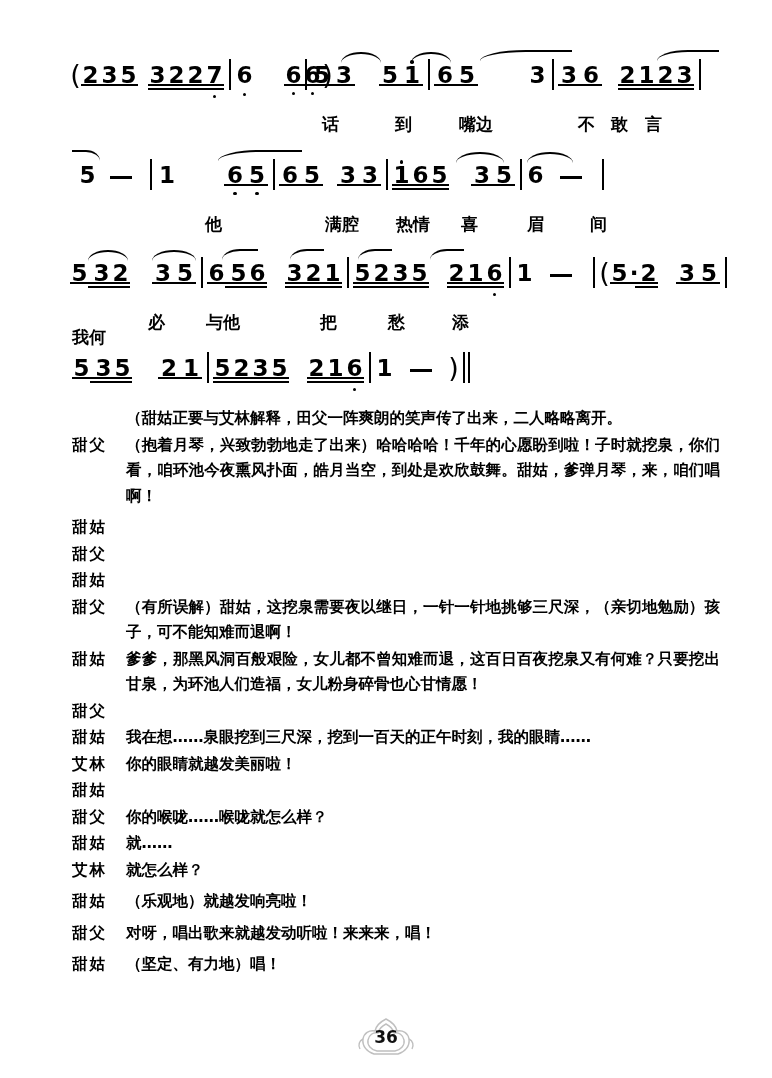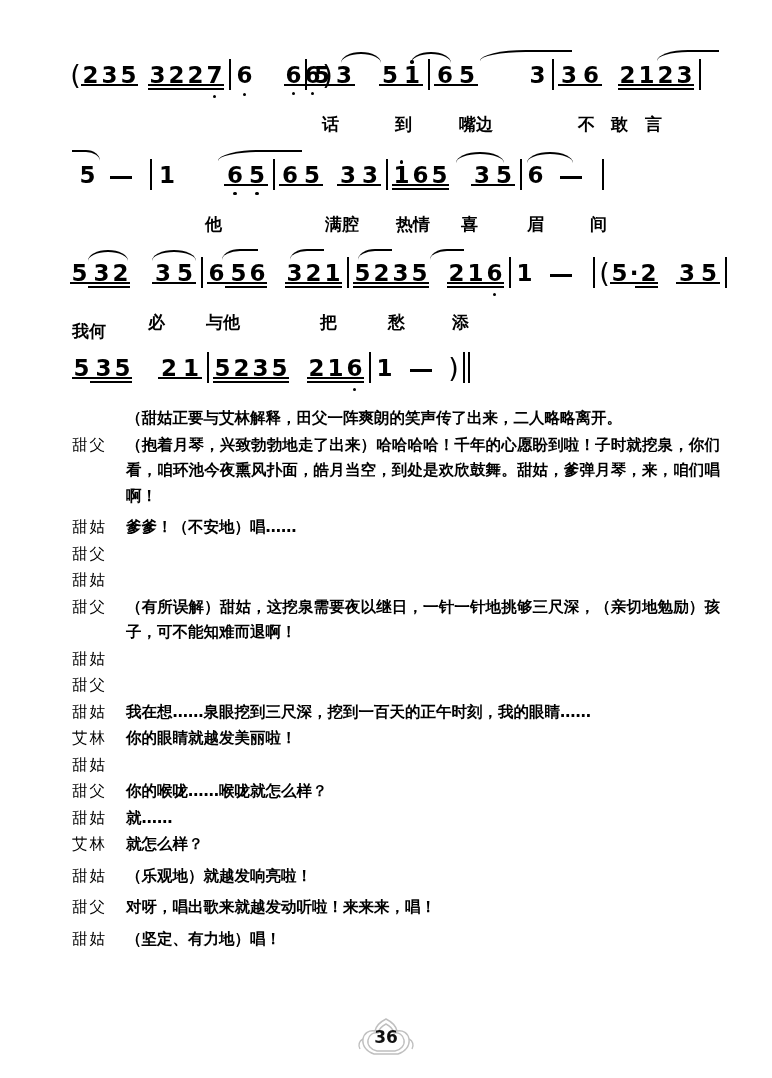--- a/index.html
+++ b/index.html
@@ -214,21 +214,21 @@
   }
   .dline {
     display: flex;
     align-items: flex-start;
     padding: 0 52px 0 72px;
     margin-bottom: 1px;
   }
   .spk {
     flex: 0 0 54px;
     font-size: 15.5px;
-    font-weight: 400;
+    font-weight: 700;
     line-height: 25.5px;
     letter-spacing: 2px;
     white-space: nowrap;
   }
   .txt {
     flex: 1 1 auto;
     font-size: 15.5px;
     font-weight: 700;
     line-height: 25.5px;
     text-align: justify;
@@ -418,21 +418,21 @@
       </div>
     </div>
 
     <div class="slur" style="left:88px; top:50px; width:40px;"></div>
     <div class="slur" style="left:152px; top:50px; width:44px;"></div>
     <div class="slur half-left" style="left:222px; top:49px; width:36px;"></div>
     <div class="slur half-left" style="left:290px; top:49px; width:34px;"></div>
     <div class="slur half-left" style="left:358px; top:49px; width:34px;"></div>
     <div class="slur half-left" style="left:430px; top:49px; width:34px;"></div>
 
-    <span class="lyr" style="left:72px; top:121px;">我何</span>
+    <span class="lyr" style="left:72px; top:127px;">我何</span>
     <span class="lyr" style="left:148px; top:112px;">必</span>
     <span class="lyr" style="left:206px; top:112px;">与他</span>
     <span class="lyr" style="left:320px; top:112px;">把</span>
     <span class="lyr" style="left:388px; top:112px;">愁</span>
     <span class="lyr" style="left:452px; top:112px;">添</span>
   </div>
 
   <div class="staff-line" style="height:60px;">
     <div class="grp" style="left:72px; top:55px;">
       <div class="noterow">
@@ -470,38 +470,38 @@
     <div class="txt">（甜姑正要与艾林解释，田父一阵爽朗的笑声传了出来，二人略略离开。</div>
   </div>
 
   <div class="dline">
     <div class="spk">甜父</div>
     <div class="txt">（抱着月琴，兴致勃勃地走了出来）哈哈哈哈！千年的心愿盼到啦！子时就挖泉，你们看，咱环池今夜熏风扑面，皓月当空，到处是欢欣鼓舞。甜姑，爹弹月琴，来，咱们唱啊！</div>
   </div>
 
   <div class="dline gap">
     <div class="spk">甜姑</div>
-    <div class="txt">爹爹！（不安地）唱……</div>
   </div>
 
   <div class="dline">
     <div class="spk">甜父</div>
   </div>
 
   <div class="dline">
     <div class="spk">甜姑</div>
   </div>
 
   <div class="dline">
     <div class="spk">甜父</div>
     <div class="txt">（有所误解）甜姑，这挖泉需要夜以继日，一针一针地挑够三尺深，（亲切地勉励）孩子，可不能知难而退啊！</div>
   </div>
 
   <div class="dline">
     <div class="spk">甜姑</div>
+    <div class="txt">爹爹，那黑风洞百般艰险，女儿都不曾知难而退，这百日百夜挖泉又有何难？只要挖出甘泉，为环池人们造福，女儿粉身碎骨也心甘情愿！</div>
   </div>
 
   <div class="dline">
     <div class="spk">甜父</div>
   </div>
 
   <div class="dline">
     <div class="spk">甜姑</div>
     <div class="txt">我在想……泉眼挖到三尺深，挖到一百天的正午时刻，我的眼睛……</div>
   </div>

